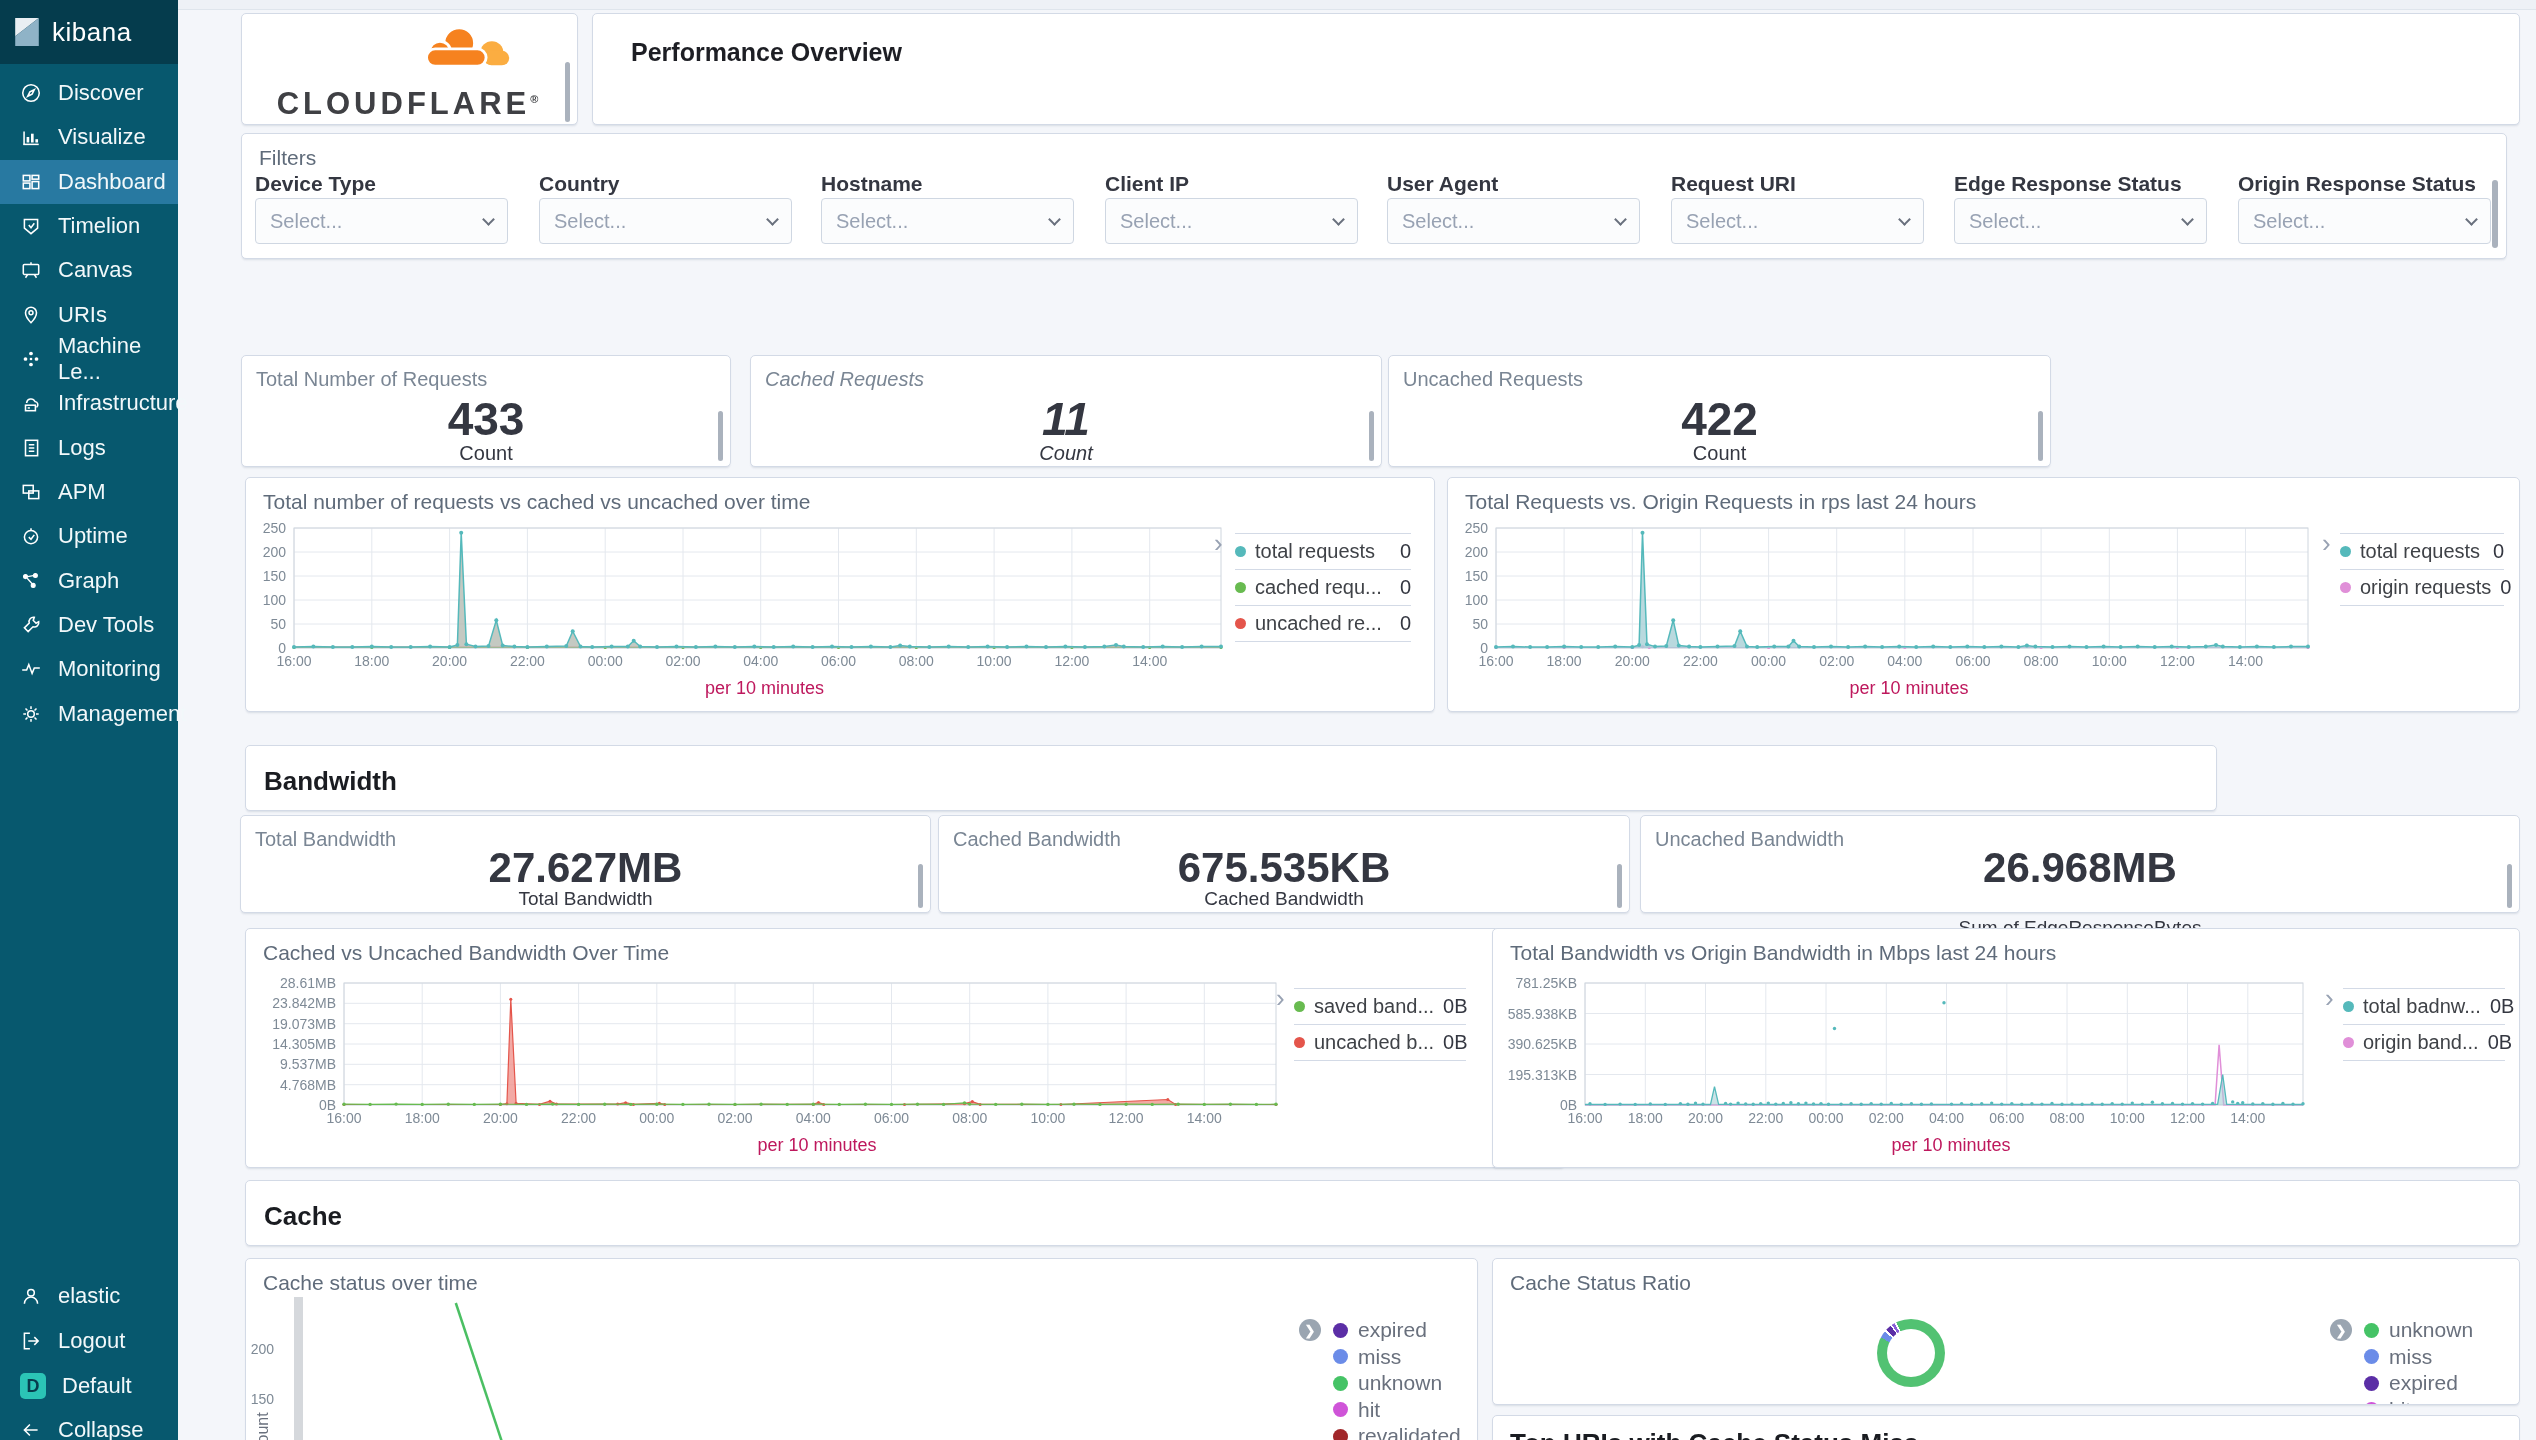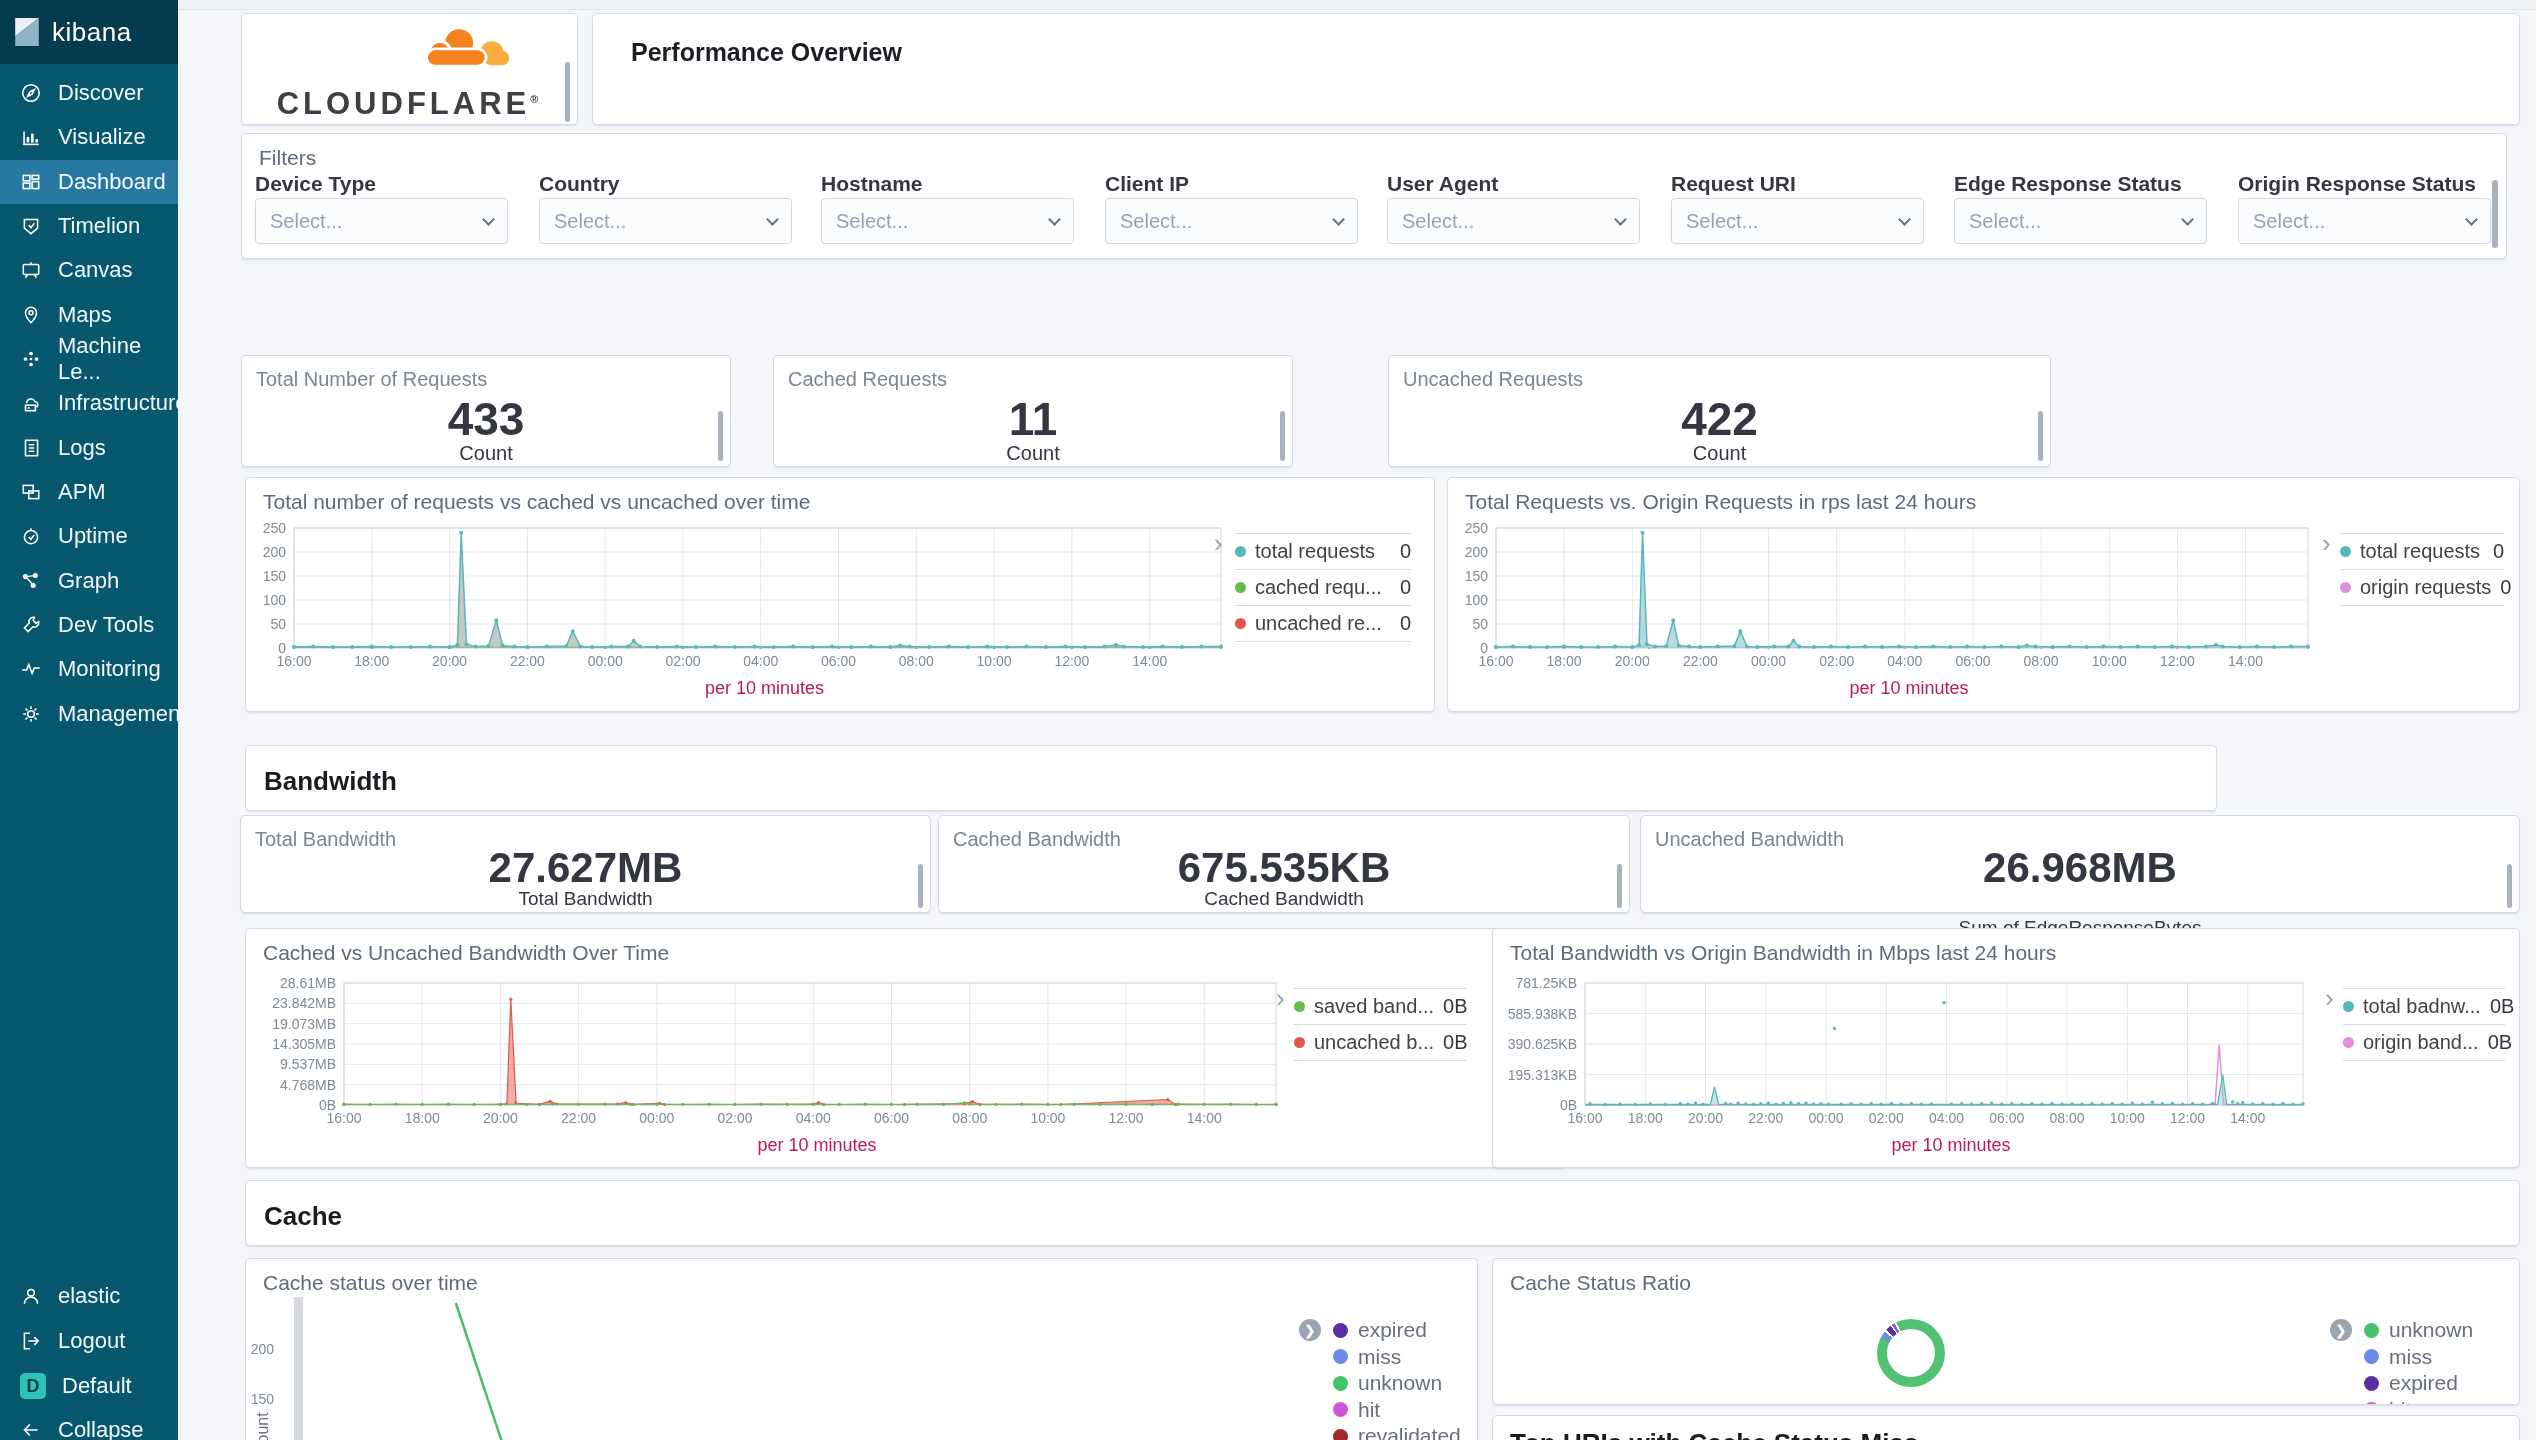--- a/index.html
+++ b/index.html
@@ -114,21 +114,21 @@
           <rect x="3" y="5" width="14" height="9" rx="1"></rect>
           <path d="M7 14l-2 3M13 14l2 3M10 3v2"></path>
         </svg>
       <span>Canvas</span>
     </div>
     <div class="nav-item" style="top:293px">
       <svg width="22" height="22" viewBox="0 0 20 20" fill="none" stroke="#fff" stroke-width="1.4">
           <path d="M10 3a5 5 0 0 1 5 5c0 4-5 9-5 9s-5-5-5-9a5 5 0 0 1 5-5z"></path>
           <circle cx="10" cy="8" r="1.8"></circle>
         </svg>
-      <span>Maps</span>
+      <span>URIs</span>
     </div>
     <div class="nav-item" style="top:337px">
       <svg width="22" height="22" viewBox="0 0 20 20" fill="#fff">
           <circle cx="5" cy="10" r="1.7"></circle>
           <circle cx="10" cy="5" r="1.7"></circle>
           <circle cx="15" cy="10" r="1.7"></circle>
           <circle cx="10" cy="15" r="1.7"></circle>
           <circle cx="10" cy="10" r="1.2"></circle>
         </svg>
       <span>Machine Le...</span>
@@ -302,21 +302,21 @@
     <div class="thumb" style="right:8px;top:46px;width:6px;height:68px;"></div>
   </div>
 
 
   <div class="panel" style="left:241px;top:355px;width:490px;height:112px;">
     <div class="mtitle">Total Number of Requests</div>
     <div class="mval" style="top:36px;font-size:46px;">433</div>
     <div class="msub" style="top:86px;">Count</div>
     <div class="thumb" style="right:7px;top:55px;width:5px;height:50px;"></div>
   </div>
-  <div class="panel" style="left:773px;top:355px;width:520px;height:112px;">
+  <div class="panel" style="left:750px;top:355px;width:632px;height:112px;font-style:italic;">
     <div class="mtitle">Cached Requests</div>
     <div class="mval" style="top:36px;font-size:46px;">11</div>
     <div class="msub" style="top:86px;">Count</div>
     <div class="thumb" style="right:7px;top:55px;width:5px;height:50px;"></div>
   </div>
   <div class="panel" style="left:1388px;top:355px;width:663px;height:112px;">
     <div class="mtitle">Uncached Requests</div>
     <div class="mval" style="top:36px;font-size:46px;">422</div>
     <div class="msub" style="top:86px;">Count</div>
     <div class="thumb" style="right:7px;top:55px;width:5px;height:50px;"></div>

